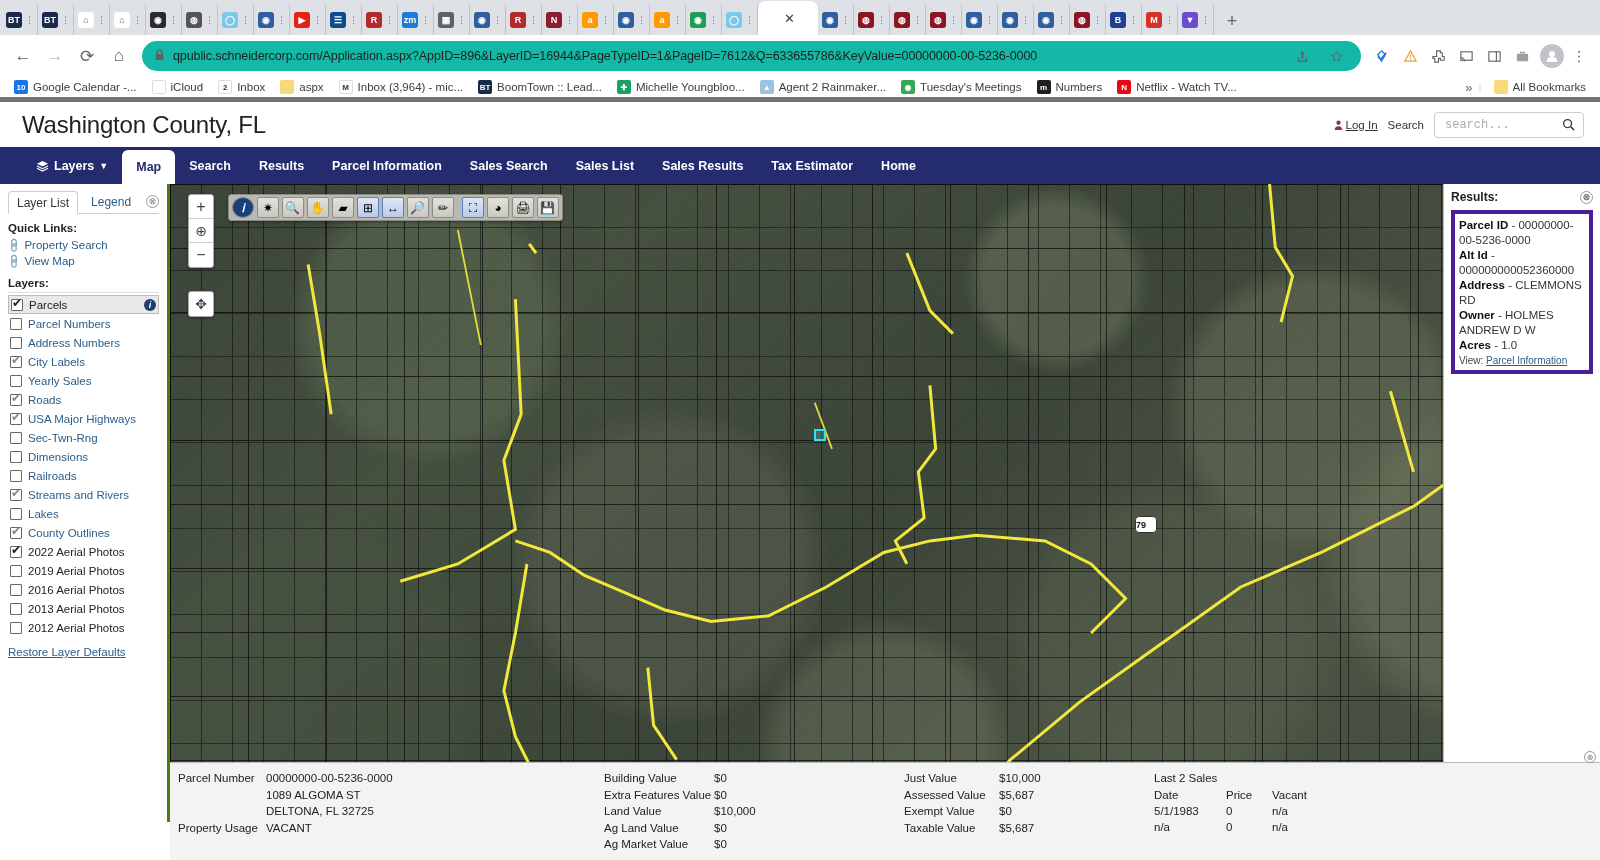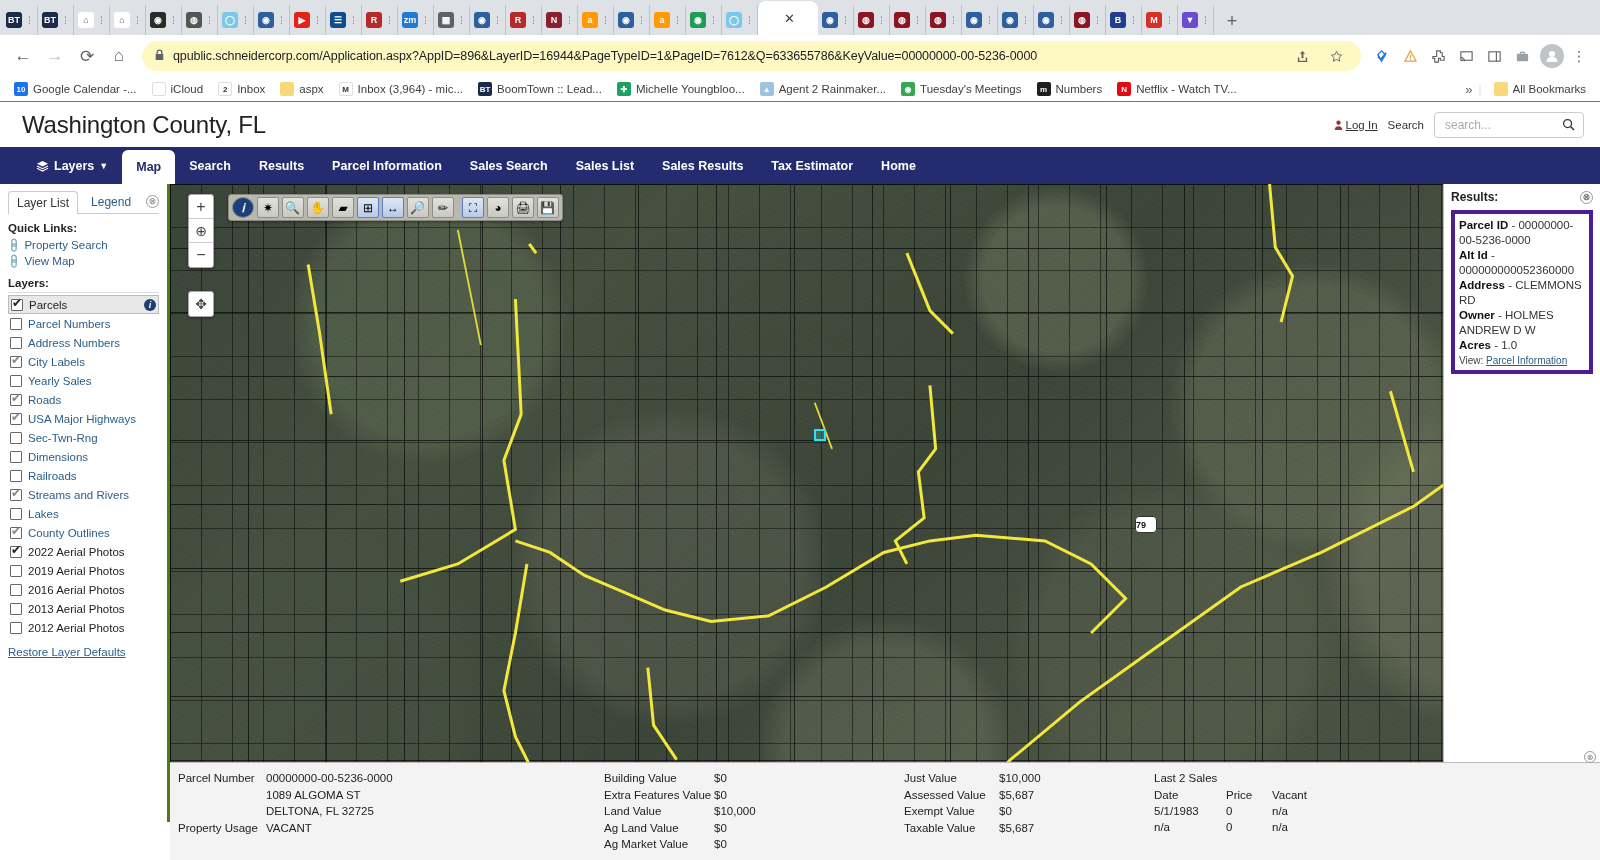--- a/index.html
+++ b/index.html
@@ -42,42 +42,42 @@
     height:42px; background:#fff; display:flex; align-items:center;
     padding:0 8px; gap:2px;
   }
   .nav-btn {
     width:30px; height:30px; border-radius:50%; display:flex;
     align-items:center; justify-content:center; color:#5f6368;
     font-size:17px; flex:0 0 30px;
   }
   .nav-btn.disabled { color:#bdc1c6; }
   .omnibox {
-    flex:1; height:30px; background:#fef9c3; border-radius:15px;
+    flex:1; height:30px; background:#14b8a6; border-radius:15px;
     display:flex; align-items:center; padding:0 12px; gap:8px;
     margin:0 6px; overflow:hidden;
   }
   .omnibox .url {
     font-size:12.5px; color:#202124; white-space:nowrap; overflow:hidden;
     text-overflow:ellipsis; flex:1; letter-spacing:-0.1px;
   }
   .omnibox .lock { font-size:11px; color:#5f6368; }
   .tool-icon {
     width:26px; height:26px; display:flex; align-items:center;
     justify-content:center; color:#5f6368; font-size:14px; flex:0 0 26px;
   }
   .profile-av {
     width:24px; height:24px; border-radius:50%; background:#c0c3c7;
     display:flex; align-items:center; justify-content:center;
     font-size:11px; color:#fff; flex:0 0 24px; margin-left:3px;
   }
 
   .bookmarks {
     height:25px; background:#fff; display:flex; align-items:center;
-    padding:0 8px; gap:3px; border-bottom:1px solid #737373;
+    padding:0 8px; gap:3px; border-bottom:5px solid #737373;
     font-size:11.5px; color:#3c4043; position:relative;
   }
   .bm { display:flex; align-items:center; gap:5px; padding:2px 6px;
         border-radius:4px; white-space:nowrap; max-width:150px; overflow:hidden;}
   .bm-ico {
     width:14px; height:14px; flex:0 0 14px; border-radius:2px;
     display:flex; align-items:center; justify-content:center;
     font-size:8px; font-weight:bold; color:#fff;
   }
   .bm-label { overflow:hidden; text-overflow:ellipsis; white-space:nowrap; }
@@ -126,21 +126,21 @@
     display:flex; align-items:center; gap:3px;
   }
   .search-word { font-size:11.5px; color:#333; }
   .search-box {
     width:150px; height:26px; border:1px solid #ccc; border-radius:4px;
     display:flex; align-items:center; padding:0 8px; font-size:12px;
     color:#999; justify-content:space-between;
   }
   .search-box input {
     border:none; outline:none; font-size:12px; color:#a16207; width:110px;
-    font-family:Liberation Sans, sans-serif; background:transparent;
+    font-family:Liberation Mono, monospace; background:transparent;
   }
   .search-box input::placeholder { color:#aaa; }
 
   
   .navbar {
     height:37px; background:#242b6e; display:flex; align-items:stretch;
     padding-left:22px; font-size:12.5px;
   }
   .nav-item {
     display:flex; align-items:center; padding:0 14px; color:#fff;

